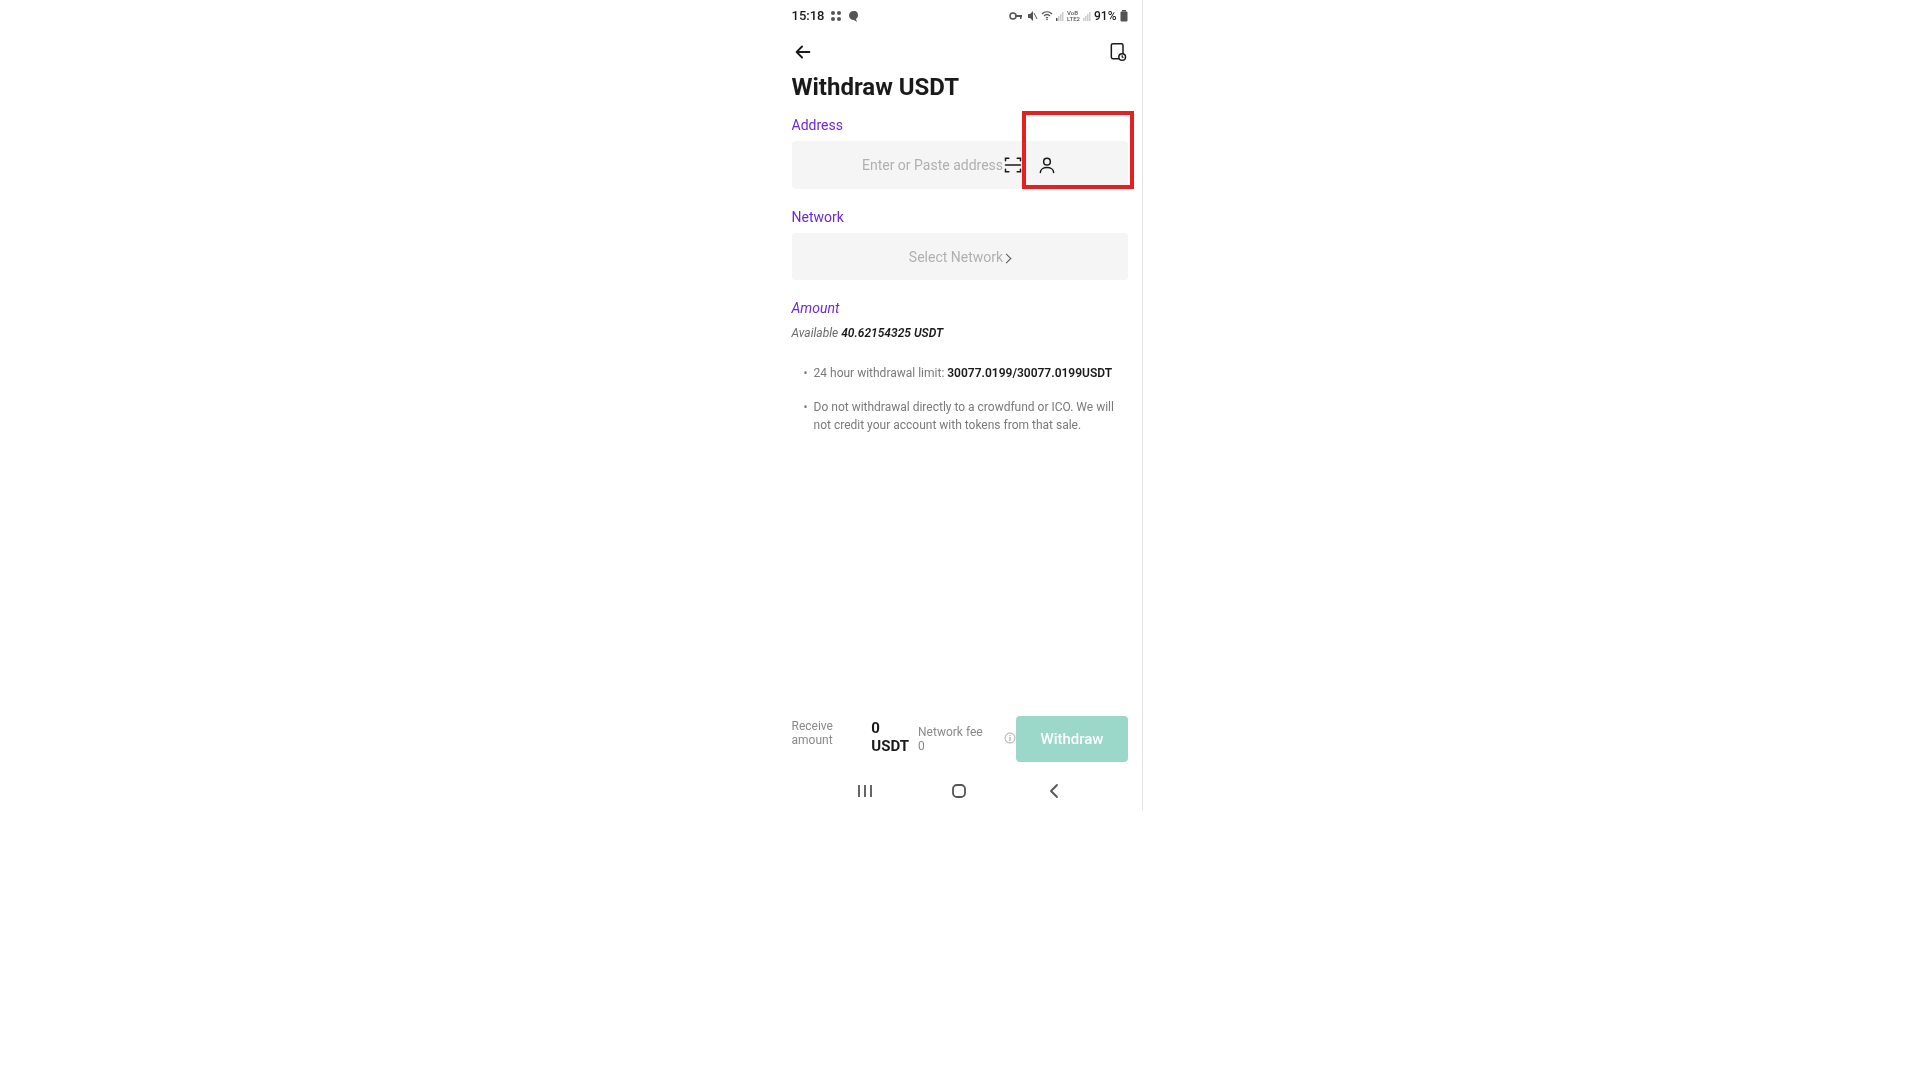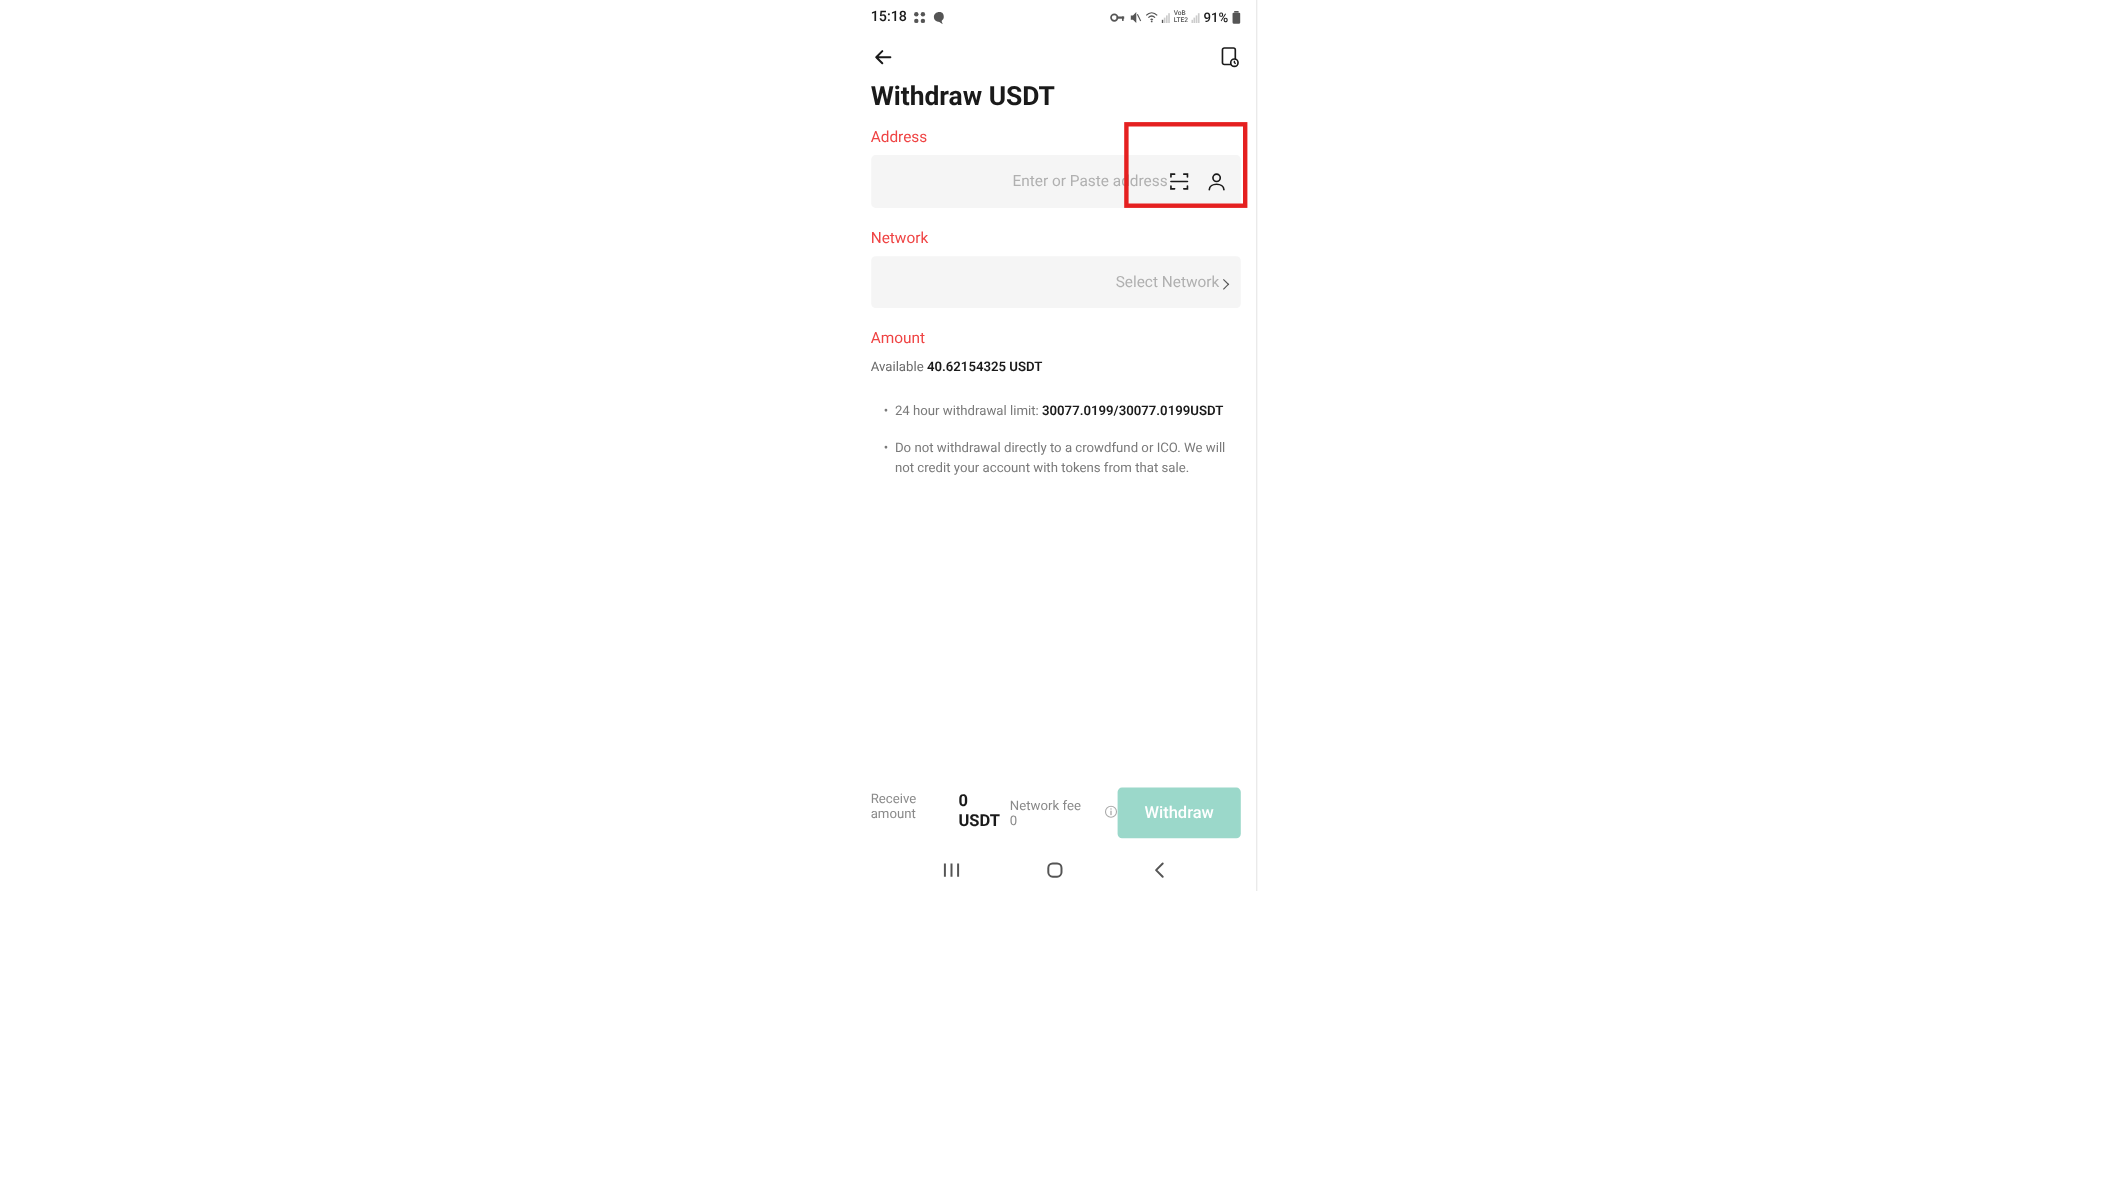--- a/index.html
+++ b/index.html
@@ -75,30 +75,30 @@
       font-size: 24px;
       font-weight: 700;
       color: #1a1a1a;
       margin-bottom: 16px;
     }
     .field-group {
       margin-bottom: 20px;
     }
     .field-label {
       font-size: 14px;
-      color: #ef4444;
+      color: #6d28d9;
       margin-bottom: 8px;
     }
     .input-field {
       background: #f5f5f5;
       border-radius: 4px;
       padding: 14px 12px;
       display: flex;
       align-items: center;
-      justify-content: flex-end;
+      justify-content: center;
       position: relative;
     }
     .input-placeholder {
       color: #b0b0b0;
       font-size: 14px;
     }
     .input-actions {
       display: flex;
       align-items: center;
       gap: 14px;
@@ -346,21 +346,21 @@
     </div>
 
     <div class="field-group">
       <div class="field-label">Network</div>
       <div class="input-field network-field">
         <span class="input-placeholder">Select Network</span>
         <span class="chevron-right"></span>
       </div>
     </div>
 
-    <div class="field-group" style="margin-top:16px;">
+    <div class="field-group" style="margin-top:16px;font-style:italic;">
       <div class="field-label">Amount</div>
       <div class="available-row">
         <span class="available-label">Available</span>
         <span> </span>
         <span class="available-value">40.62154325 USDT</span>
       </div>
     </div>
 
     <div class="notes">
       <div class="note-line">

